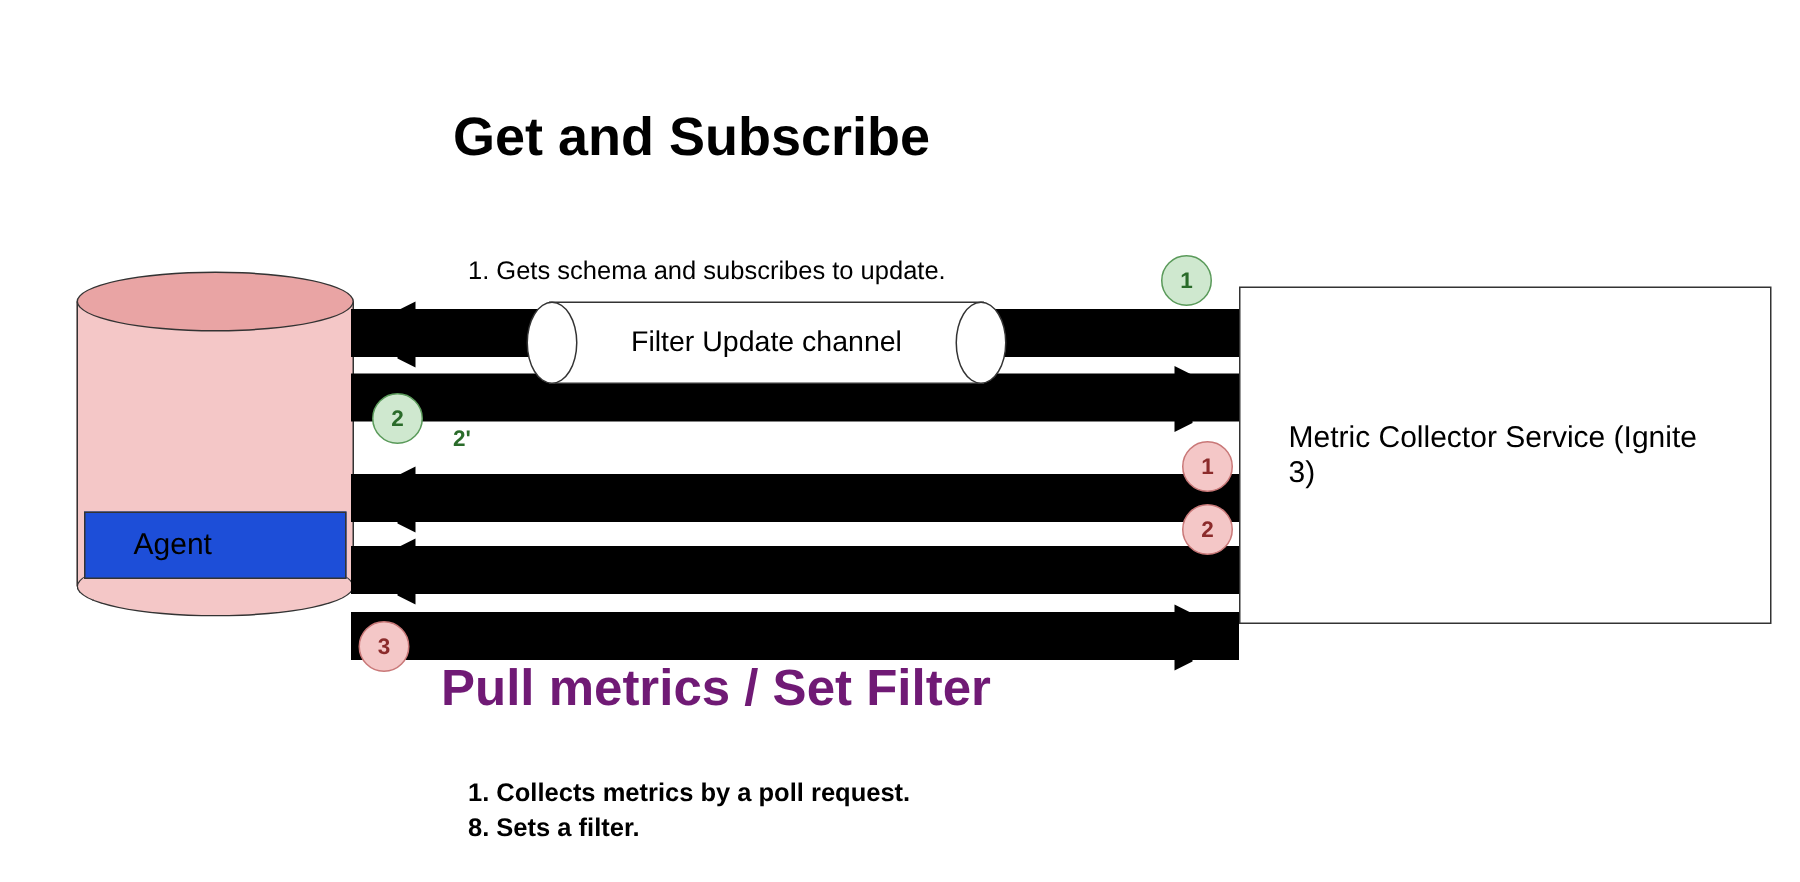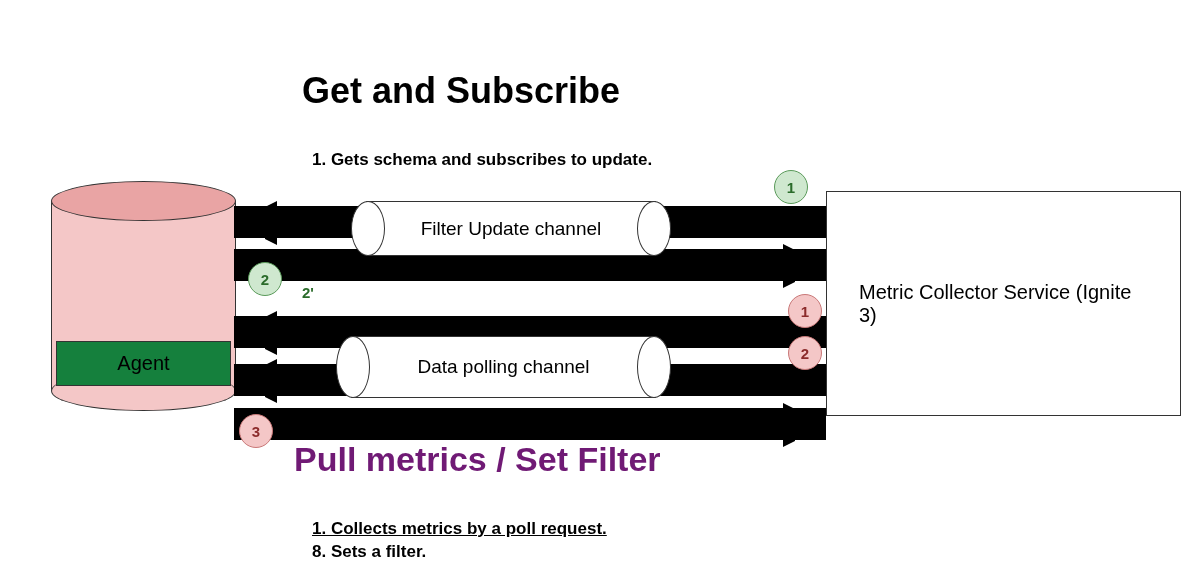--- a/index.html
+++ b/index.html
@@ -16,23 +16,24 @@
       top: 0; left: 0; right: 0; bottom: 0;
     }
     .title-main {
       position: absolute;
       font-weight: 800;
       font-size: 36px;
       color: #000;
     }
     .subtitle {
       position: absolute;
-      font-weight: 700;
+      font-weight: 400;
       font-size: 17px;
       color: #000;
+      margin-top: 21px;
     }
     .section-title {
       position: absolute;
       font-weight: 800;
       font-size: 34px;
       color: #701a75;
     }
     .list-item {
       position: absolute;
       font-weight: 700;
@@ -78,25 +79,24 @@
       border: 1.5px solid #333;
       border-radius: 50%;
       border-top: none;
     }
     .agent-label-box {
       position: absolute;
       left: 40px;
       top: 325px;
       width: 175px;
       height: 45px;
-      background: #15803d;
+      background: #1d4ed8;
       border: 1.5px solid #333;
       display: flex;
       align-items: center;
-      justify-content: center;
       font-size: 20px;
       z-index: 10;
     }
 
     
     .channel {
       position: absolute;
       height: 55px;
     }
     .channel-body {
@@ -250,42 +250,36 @@
     <div class="arrow-head-right"></div>
   </div>
 
   <div class="channel" style="left:335px; top:185px; width:320px;">
     <div class="channel-body"></div>
     <div class="channel-left-cap"></div>
     <div class="channel-right-cap"></div>
     <div class="channel-text">Filter Update channel</div>
   </div>
 
-  <div class="channel" style="left:320px; top:320px; width:335px; height:62px;">
-    <div class="channel-body"></div>
-    <div class="channel-left-cap" style="width:34px;"></div>
-    <div class="channel-right-cap" style="width:34px;"></div>
-    <div class="channel-text">Data polling channel</div>
-  </div>
 
   <div class="step-circle step-green" style="left:758px; top:154px;">
     <span>1</span>
   </div>
   <div class="step-circle step-green" style="left:232px; top:246px;">
     <span>2</span>
   </div>
   <div class="step-nocircle" style="left:270px; top:252px;">2'</div>
 
   <div class="step-circle step-red" style="left:772px; top:278px;">
     <span>1</span>
   </div>
   <div class="step-circle step-red" style="left:772px; top:320px;">
     <span>2</span>
   </div>
   <div class="step-circle step-red" style="left:223px; top:398px;">
     <span>3</span>
   </div>
 
   <div class="section-title" style="left:262px; top:408px;">Pull metrics / Set Filter</div>
-  <div class="list-item" style="left:280px; top:487px;text-decoration:underline;">1. Collects metrics by a poll request.</div>
+  <div class="list-item" style="left:280px; top:487px;">1. Collects metrics by a poll request.</div>
   <div class="list-item" style="left:280px; top:510px;">8. Sets a filter.</div>
 
 </div>
 
 </body></html>

